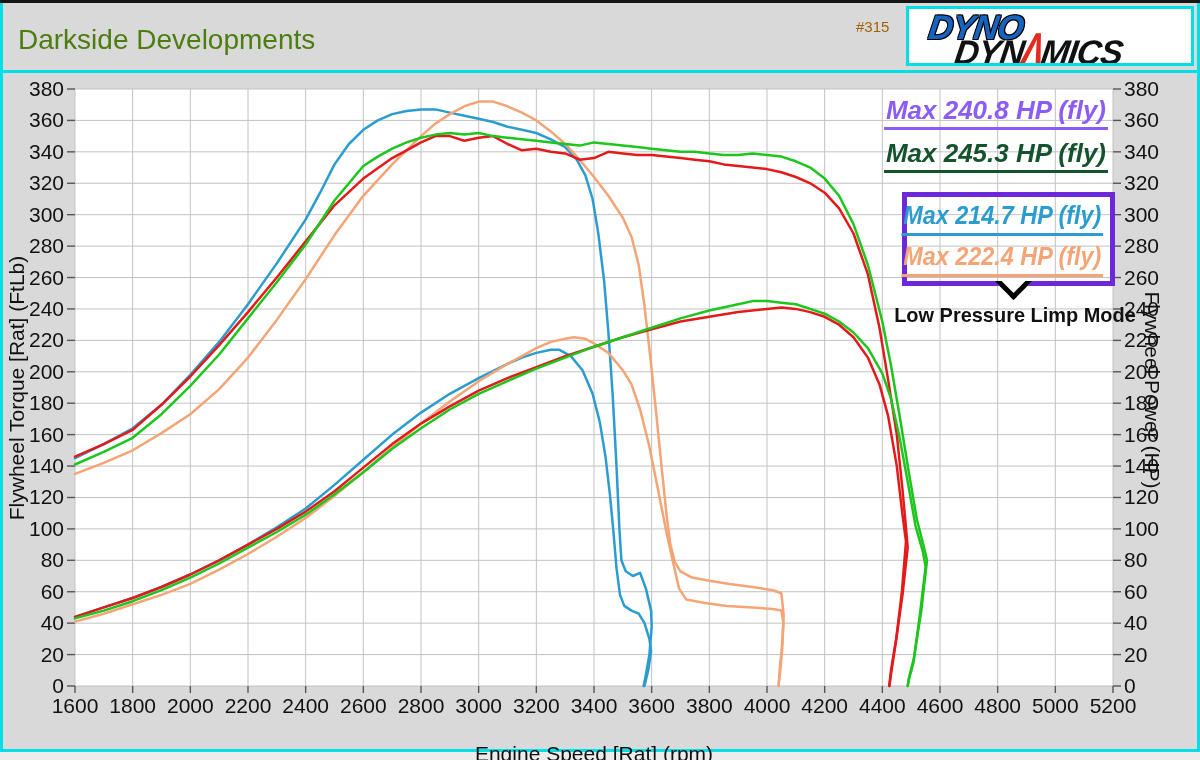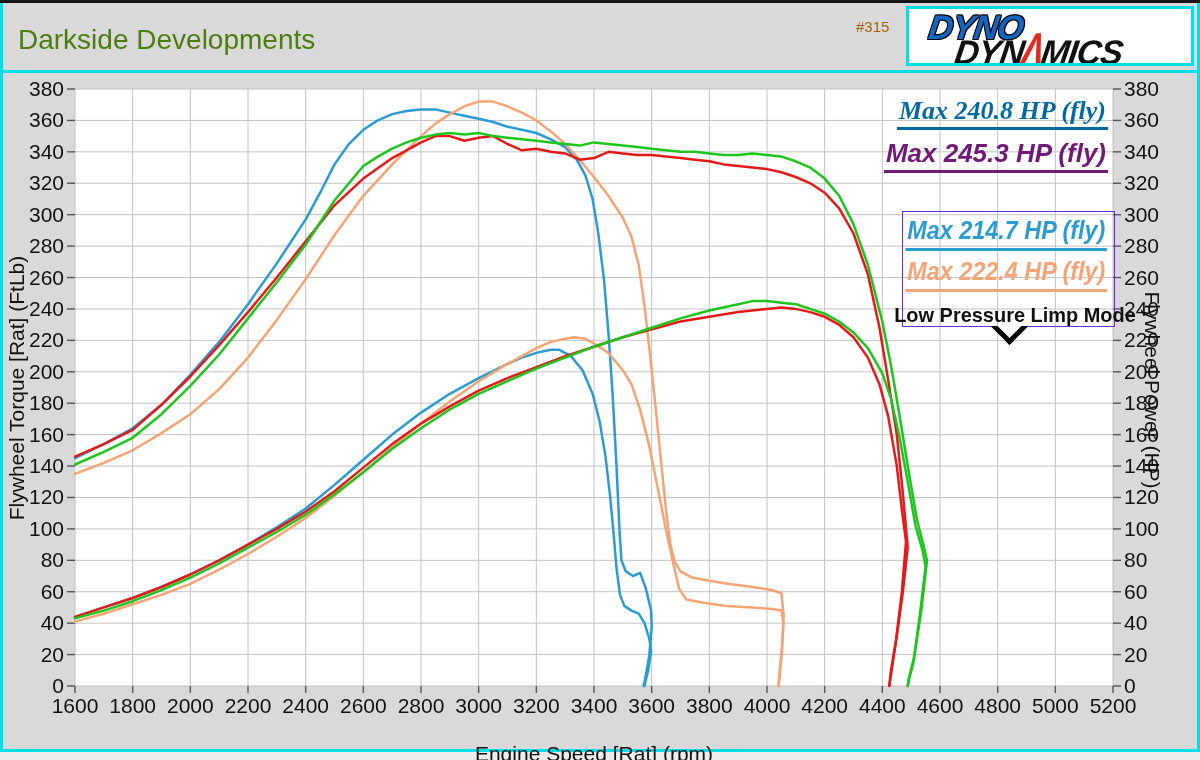--- a/index.html
+++ b/index.html
@@ -25,22 +25,22 @@
   .axis-title.left{left:17px;top:388px;transform:translate(-50%,-50%) rotate(-90deg);}
   .axis-title.right{left:1152px;top:390px;transform:translate(-50%,-50%) rotate(90deg);}
   .axis-title.bottom{left:594px;top:714px;transform:translateX(-50%);margin-top:28px;}
   
   .legend-text{font-size:26px;font-weight:700;font-style:italic;white-space:nowrap;
                border-bottom:3px solid currentColor;padding:0 2px 2px 2px;line-height:1.15;
                transform:scaleX(.9);transform-origin:100% 50%;}
   .legend-free{position:absolute;z-index:4;right:92px;}
   .legend-free.n0{top:96px;}
   .legend-free.n1{top:139px;}
-  .callout{position:absolute;left:902px;top:211px;width:213px;height:116px;box-sizing:border-box;
-           border:1px solid #6d28d9;z-index:4;}
+  .callout{position:absolute;left:902px;top:192px;width:213px;height:94px;box-sizing:border-box;
+           border:5px solid #6d28d9;z-index:4;}
   .callout .legend-text{position:absolute;right:7px;}
   .callout .c0{top:4px;}
   .callout .c1{top:45px;}
   .tail-wrap{position:absolute;left:84px;bottom:-20px;width:48px;height:20px;overflow:hidden;z-index:5;}
   .tail{position:absolute;left:8px;top:-16px;width:24px;height:24px;background:#fff;
         border-right:5px solid #000;border-bottom:5px solid #000;transform:rotate(45deg);}
   .callout-caption{position:absolute;left:880px;top:303px;width:270px;text-align:center;z-index:4;
         font-size:21px;font-weight:700;color:#111;transform:scaleX(.95);white-space:nowrap;}
 </style>
 </head>
@@ -224,22 +224,22 @@
       <path d="M75.0,456.6 L103.8,444.1 L132.7,429.9 L161.5,404.8 L190.3,376.5 L219.2,345.1 L248.0,312.1 L276.8,277.5 L305.7,241.4 L334.5,205.3 L363.3,178.6 L392.2,158.1 L406.6,150.3 L421.0,142.4 L435.4,136.1 L449.8,136.1 L464.3,140.8 L478.7,137.7 L493.1,136.1 L507.5,144.0 L521.9,150.3 L536.3,148.7 L550.8,151.8 L565.2,153.4 L579.6,159.7 L594.0,158.1 L608.4,151.8 L622.8,153.4 L637.3,155.0 L651.7,155.0 L666.1,156.6 L680.5,158.1 L694.9,159.7 L709.3,161.3 L723.8,164.4 L738.2,166.0 L752.6,167.6 L767.0,169.1 L781.4,172.3 L795.8,177.0 L810.3,183.3 L824.7,192.7 L839.1,208.4 L853.5,233.5 L867.9,274.4 L879.5,327.8 L888.1,379.6 L896.8,434.6 L902.5,489.6 L906.8,536.8 L907.7,547.7 L902.5,594.9 L896.8,635.7 L891.6,670.3 L889.3,686.0" fill="none" stroke="#e41a1a" stroke-width="2.5" stroke-linejoin="round" stroke-linecap="round"></path>
       <path d="M75.0,616.9 L103.8,607.4 L132.7,598.0 L161.5,587.0 L190.3,574.5 L219.2,560.3 L248.0,544.6 L276.8,528.9 L305.7,511.6 L334.5,491.2 L363.3,467.6 L392.2,444.1 L421.0,423.6 L449.8,406.4 L478.7,390.6 L507.5,378.1 L536.3,367.1 L565.2,356.1 L594.0,346.7 L622.8,337.2 L651.7,329.4 L680.5,321.5 L709.3,316.8 L738.2,312.1 L767.0,308.9 L781.4,307.4 L795.8,308.9 L810.3,312.1 L824.7,316.8 L839.1,324.7 L853.5,337.2 L867.9,357.6 L879.5,384.4 L888.1,415.8 L896.8,466.1 L901.9,510.0 L906.0,541.5 L901.9,591.7 L896.2,638.9 L891.0,670.3 L889.3,686.0" fill="none" stroke="#e41a1a" stroke-width="2.5" stroke-linejoin="round" stroke-linecap="round"></path>
       <path d="M75.0,464.5 L103.8,451.9 L132.7,437.8 L161.5,414.2 L190.3,385.9 L219.2,354.5 L248.0,318.4 L276.8,282.2 L305.7,244.5 L334.5,200.5 L363.3,166.0 L377.8,156.6 L392.2,148.7 L406.6,142.4 L421.0,137.7 L435.4,134.6 L449.8,133.0 L464.3,134.6 L478.7,133.0 L493.1,136.1 L507.5,137.7 L521.9,139.3 L536.3,140.8 L550.8,142.4 L565.2,144.0 L579.6,145.6 L594.0,142.4 L608.4,144.0 L622.8,145.6 L637.3,147.1 L651.7,148.7 L666.1,150.3 L680.5,151.8 L694.9,151.8 L709.3,153.4 L723.8,155.0 L738.2,155.0 L752.6,153.4 L767.0,155.0 L781.4,156.6 L795.8,161.3 L810.3,167.6 L824.7,178.6 L839.1,195.8 L853.5,224.1 L867.9,265.0 L882.3,321.5 L891.0,365.5 L899.6,415.8 L908.3,469.2 L916.9,519.5 L924.1,547.7 L927.0,560.3 L921.3,610.6 L914.0,657.7 L908.9,678.1 L907.7,686.0" fill="none" stroke="#1dc51d" stroke-width="2.5" stroke-linejoin="round" stroke-linecap="round"></path>
       <path d="M75.0,618.4 L103.8,610.6 L132.7,601.2 L161.5,590.2 L190.3,577.6 L219.2,563.5 L248.0,547.7 L276.8,532.0 L305.7,514.8 L334.5,494.3 L363.3,472.3 L392.2,448.8 L421.0,428.3 L449.8,409.5 L478.7,393.8 L507.5,381.2 L536.3,368.6 L565.2,357.6 L594.0,346.7 L622.8,337.2 L651.7,327.8 L680.5,318.4 L709.3,310.5 L738.2,304.2 L752.6,301.1 L767.0,301.1 L781.4,302.7 L795.8,304.2 L810.3,308.9 L824.7,313.7 L839.1,321.5 L853.5,332.5 L867.9,348.2 L882.3,373.4 L891.0,398.5 L899.6,437.8 L908.3,484.9 L915.5,525.8 L922.7,550.9 L925.6,566.6 L919.8,615.3 L913.5,662.4 L908.9,679.7 L907.7,686.0" fill="none" stroke="#1dc51d" stroke-width="2.5" stroke-linejoin="round" stroke-linecap="round"></path>
     </svg>
 
   <div class="axis-title left">Flywheel Torque [Rat] (FtLb)</div>
   <div class="axis-title right">Flywheel Power (HP)</div>
   <div class="axis-title bottom">Engine Speed [Rat] (rpm)</div>
 
-  <div class="legend-free n0"><span class="legend-text" style="color: #0369a1; font-family: Liberation Serif, serif;">Max 240.8 HP (fly)</span></div>
-  <div class="legend-free n1"><span class="legend-text" style="color: #701a75; font-style: italic;">Max 245.3 HP (fly)</span></div>
+  <div class="legend-free n0"><span class="legend-text" style="color: #8b5cf6;">Max 240.8 HP (fly)</span></div>
+  <div class="legend-free n1"><span class="legend-text" style="color: #14532d; font-style: italic;">Max 245.3 HP (fly)</span></div>
 
   <div class="callout">
     <span class="legend-text c0" style="color: rgb(43, 156, 208);">Max 214.7 HP (fly)</span>
     <span class="legend-text c1" style="color: rgb(244, 164, 117);">Max 222.4 HP (fly)</span>
     <span class="tail-wrap">
         <span class="tail"></span>
       </span>
   </div>
   <div class="callout-caption">Low Pressure Limp Mode</div>
 

